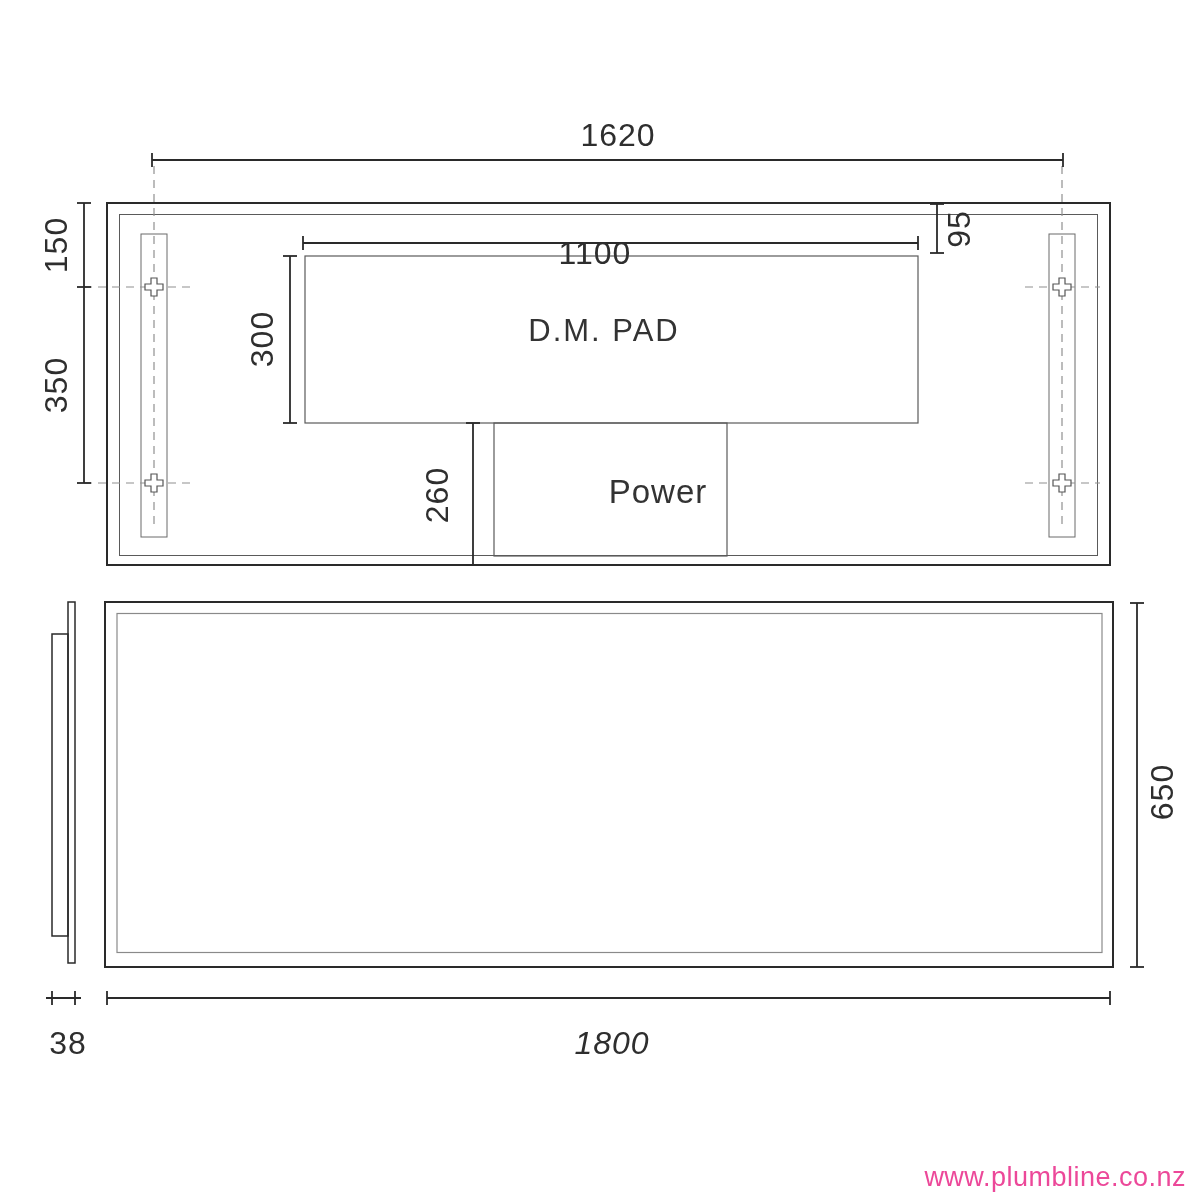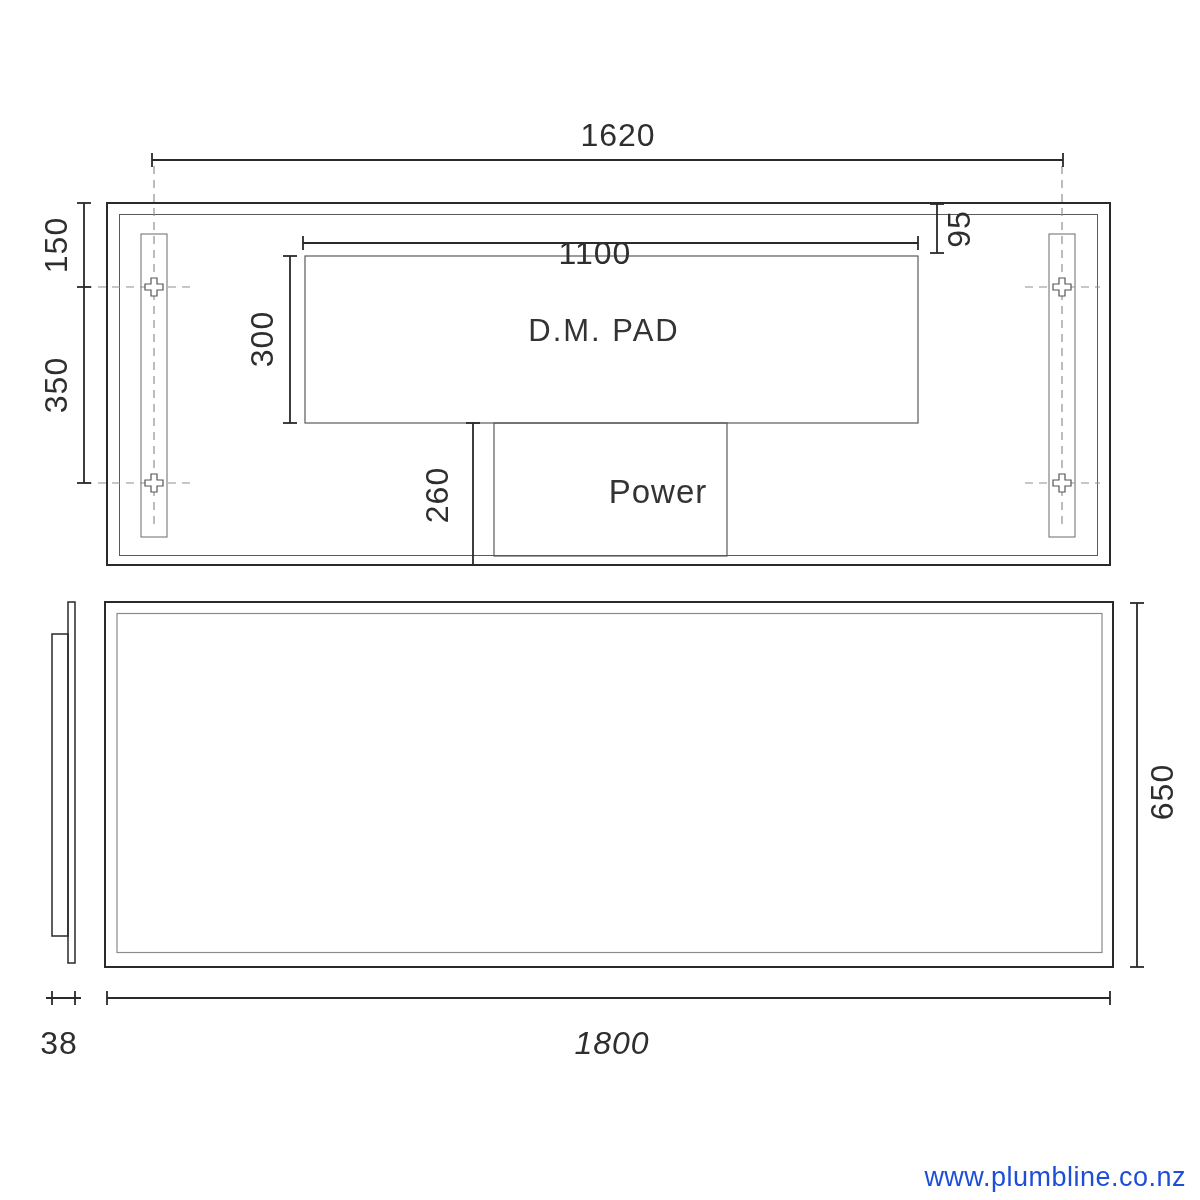--- a/index.html
+++ b/index.html
@@ -22,21 +22,21 @@
     line-height:1;
   }
   .lbl.rot{transform:translate(-50%,-50%) rotate(-90deg);}
   .lbl.annot{font-size:31px;letter-spacing:2px;color:#333;}
   .lbl.power{font-size:33px;letter-spacing:1px;color:#333;}
   .watermark{
     position:absolute;
     transform:translate(0,-50%);
     right:14px;top:1177px;
     font-size:27px;
-    color:#1d4ed8;
+    color:#ec4899;
     letter-spacing:0.5px;
     white-space:nowrap;
   }
 </style>
 </head>
 <body>
 
 <div class="canvas">
 
   <svg class="drawing" viewBox="0 0 1200 1200">
@@ -132,17 +132,17 @@
   <div class="lbl rot" style="left:437px;top:495px;">260</div>
 
   <div class="lbl annot" style="left:604px;top:330px;">D.M. PAD</div>
 
   <div class="lbl power" style="left:610px;top:491px;margin-left:48px;">Power</div>
 
   <div class="lbl rot" style="left:1162px;top:792px;">650</div>
 
   <div class="lbl" style="left:612px;top:1043px;font-style:italic;">1800</div>
 
-  <div class="lbl" style="left:59px;top:1043px;">38</div>
+  <div class="lbl" style="left:68px;top:1043px;">38</div>
 
   <div class="watermark">www.plumbline.co.nz</div>
 
 </div>
 
 </body></html>

